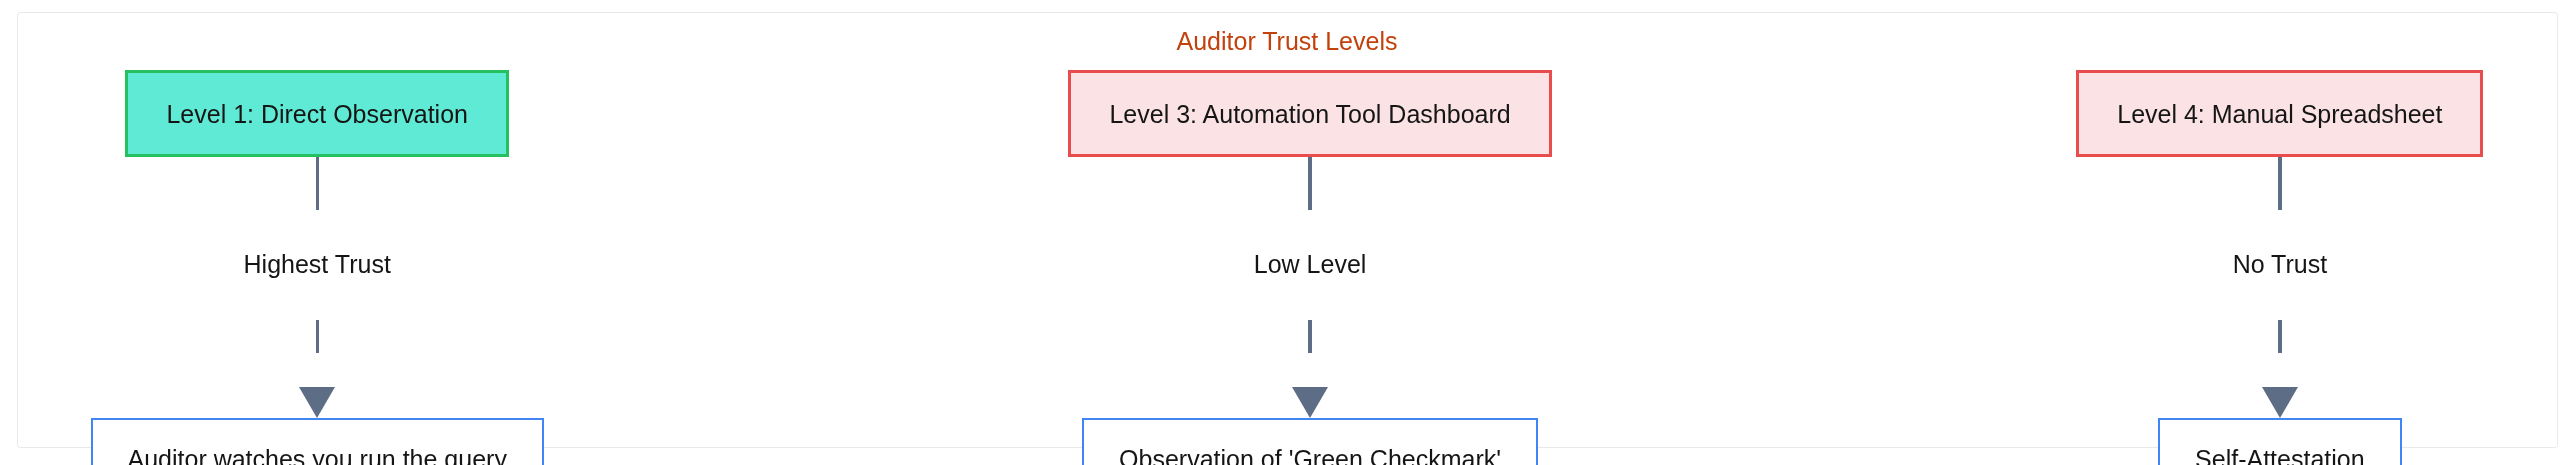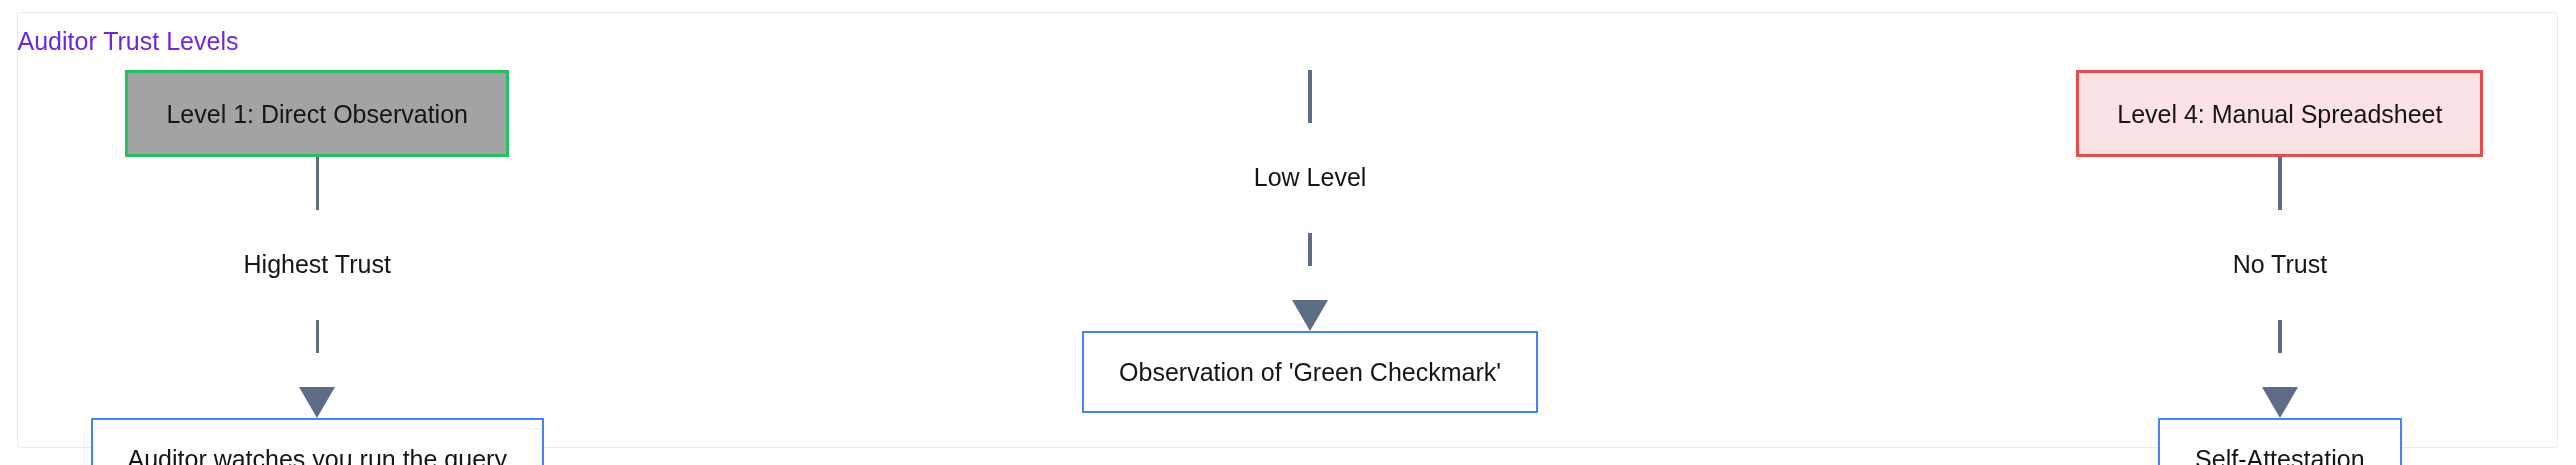--- a/index.html
+++ b/index.html
@@ -14,23 +14,24 @@
   .canvas {
     position: absolute;
     left: 16.5px; top: 11.6px;
     width: 2541px; height: 436px;
     background: #ffffff;
     border: 1.7px solid #e9e9e9;
     border-radius: 3.3px;
   }
   .diagram-title {
     margin-top: 13.2px;
+    text-align: center;
     font-size: 25px;
     line-height: 31px;
-    color: #6d28d9;
+    color: #c2410c;
   }
   .flow-row {
     display: flex;
     justify-content: space-between;
     align-items: flex-start;
     padding: 0 73px;
     margin-top: 13.2px;
   }
   .flow-column {
     display: flex;
@@ -38,21 +39,21 @@
     align-items: center;
   }
   .level-node {
     font-size: 25px;
     line-height: 30px;
     padding: 25.6px 38px;
     border: 3.3px solid transparent;
     white-space: nowrap;
     text-align: center;
   }
-  .level-node.positive { background: #a3a3a3; border-color: #25c160; }
+  .level-node.positive { background: #5eead4; border-color: #25c160; }
   .level-node.negative { background: #fbe3e5; border-color: #e84c4c; }
   .edge {
     display: flex;
     flex-direction: column;
     align-items: center;
     gap: 36px;
   }
   .edge-line-top { width: 3.3px; height: 53px; background: #5d6d85; }
   .edge-label {
     font-size: 25px;
@@ -93,20 +94,21 @@
         <div class="edge-line-top"></div>
         <div class="edge-label">Highest Trust</div>
         <div class="edge-line-bottom"></div>
         <div class="arrowhead"></div>
       </div>
       <div class="evidence-node">Auditor watches you run the query</div>
     </div>
 
 
     <div class="flow-column">
+      <div class="level-node negative">Level 3: Automation Tool Dashboard</div>
       <div class="edge">
         <div class="edge-line-top"></div>
         <div class="edge-label">Low Level</div>
         <div class="edge-line-bottom"></div>
         <div class="arrowhead"></div>
       </div>
       <div class="evidence-node">Observation of 'Green Checkmark'</div>
     </div>
 
     <div class="flow-column">

